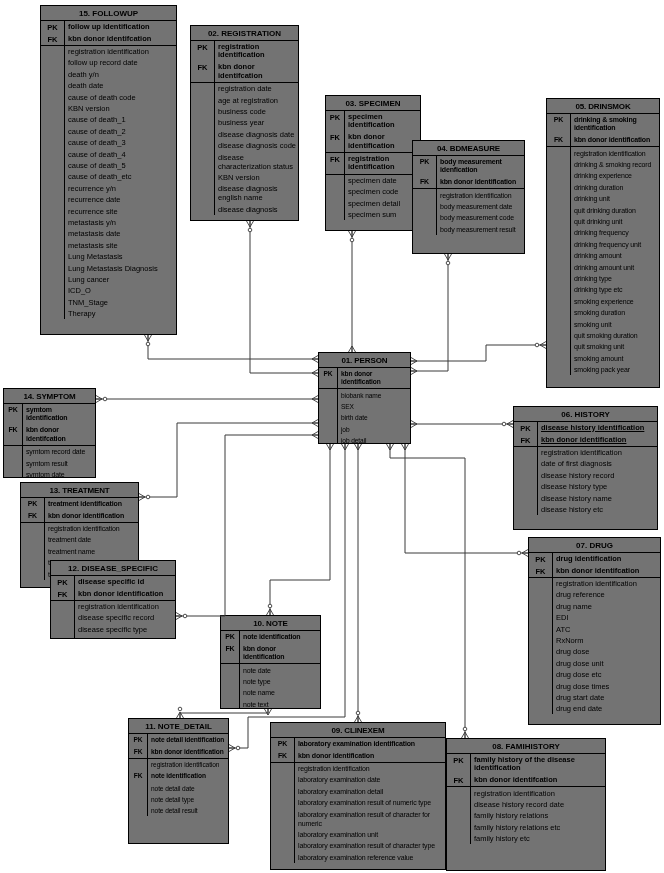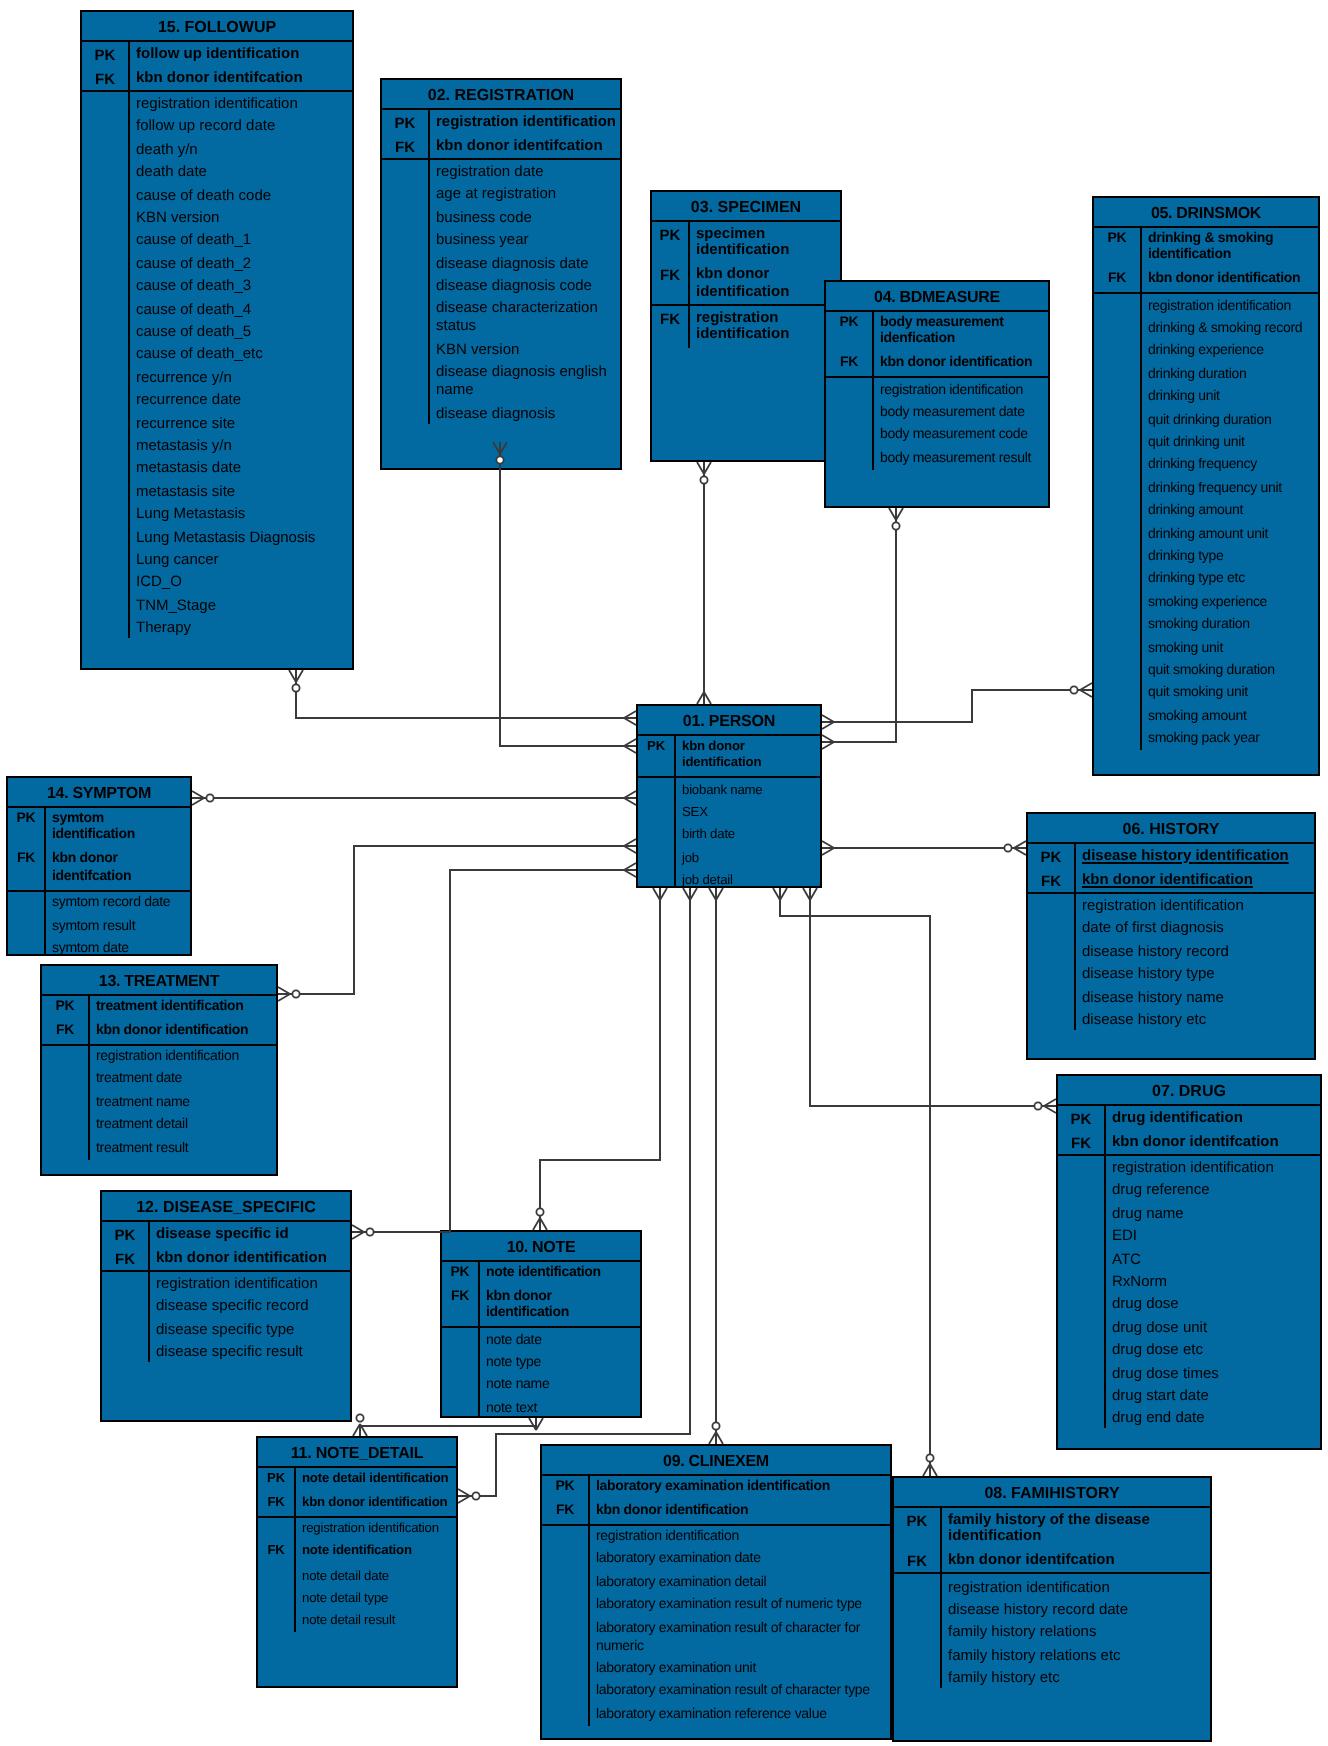--- a/index.html
+++ b/index.html
@@ -1,19 +1,19 @@
 <!DOCTYPE html>
 <html><head>
 <meta charset="utf-8">
 <style>
   html,body { margin:0; padding:0; background:#fff; }
   .stage { position:relative; width:664px; height:873px; background:#fff;
            font-family:"Liberation Sans", sans-serif; color:#000; }
   .tbl { position:absolute; box-sizing:border-box; border:1.4px solid #000;
-         background:#0369a1; overflow:hidden; z-index:1; font-size:7.5px; }
+         background:#737373; overflow:hidden; z-index:1; font-size:7.5px; }
   .s7  { font-size:7px;  letter-spacing:-0.15px; }
   .s65 { font-size:6.6px; letter-spacing:-0.1px; }
   .ttl { font-weight:bold; font-size:8px; text-align:center;
          padding:2.5px 1px 2px; border-bottom:1.3px solid #000; }
   .sec { border-top:1px solid #000; }
   .sec.first { border-top:0; }
   .row { display:flex; align-items:flex-start; }
   .kc  { flex:0 0 24px; border-right:1px solid #000; text-align:center;
          font-weight:bold; align-self:stretch; padding-top:2px; box-sizing:border-box; }
   .narrow .kc { flex:0 0 19px; }
@@ -160,21 +160,21 @@
         <div class="row arow">
           <span class="kc"></span>
           <span class="lc">TNM_Stage</span>
         </div>
         <div class="row arow">
           <span class="kc"></span>
           <span class="lc">Therapy</span>
         </div>
       </div>
     </div>
-  <div class="tbl" style="left:190px;top:39px;width:121px;height:196px">
+  <div class="tbl" style="left:190px;top:25px;width:109px;height:196px">
       <div class="ttl">02. REGISTRATION</div>
       <div class="sec first">
         <div class="row krow">
           <span class="kc">PK</span>
           <span class="lc">registration identification</span>
         </div>
         <div class="row krow">
           <span class="kc">FK</span>
           <span class="lc">kbn donor identifcation</span>
         </div>
@@ -233,20 +233,38 @@
           <span class="kc">FK</span>
           <span class="lc">kbn donor identification</span>
         </div>
       </div>
       <div class="sec">
         <div class="row krow">
           <span class="kc">FK</span>
           <span class="lc">registration identification</span>
         </div>
       </div>
+      <div class="sec">
+        <div class="row arow">
+          <span class="kc"></span>
+          <span class="lc">specimen date</span>
+        </div>
+        <div class="row arow">
+          <span class="kc"></span>
+          <span class="lc">specimen code</span>
+        </div>
+        <div class="row arow">
+          <span class="kc"></span>
+          <span class="lc">specimen detail</span>
+        </div>
+        <div class="row arow">
+          <span class="kc"></span>
+          <span class="lc">specimen sum</span>
+        </div>
+      </div>
     </div>
   <div class="tbl s7" style="left:412px;top:140px;width:113px;height:114px">
       <div class="ttl">04. BDMEASURE</div>
       <div class="sec first">
         <div class="row krow">
           <span class="kc">PK</span>
           <span class="lc">body measurement idenfication</span>
         </div>
         <div class="row krow">
           <span class="kc">FK</span>
@@ -555,21 +573,21 @@
         <div class="row arow">
           <span class="kc"></span>
           <span class="lc">treatment detail</span>
         </div>
         <div class="row arow">
           <span class="kc"></span>
           <span class="lc">treatment result</span>
         </div>
       </div>
     </div>
-  <div class="tbl" style="left:50px;top:595px;width:126px;height:116px">
+  <div class="tbl" style="left:50px;top:560px;width:126px;height:79px">
       <div class="ttl">12. DISEASE_SPECIFIC</div>
       <div class="sec first">
         <div class="row krow">
           <span class="kc">PK</span>
           <span class="lc">disease specific id</span>
         </div>
         <div class="row krow">
           <span class="kc">FK</span>
           <span class="lc">kbn donor identification</span>
         </div>

